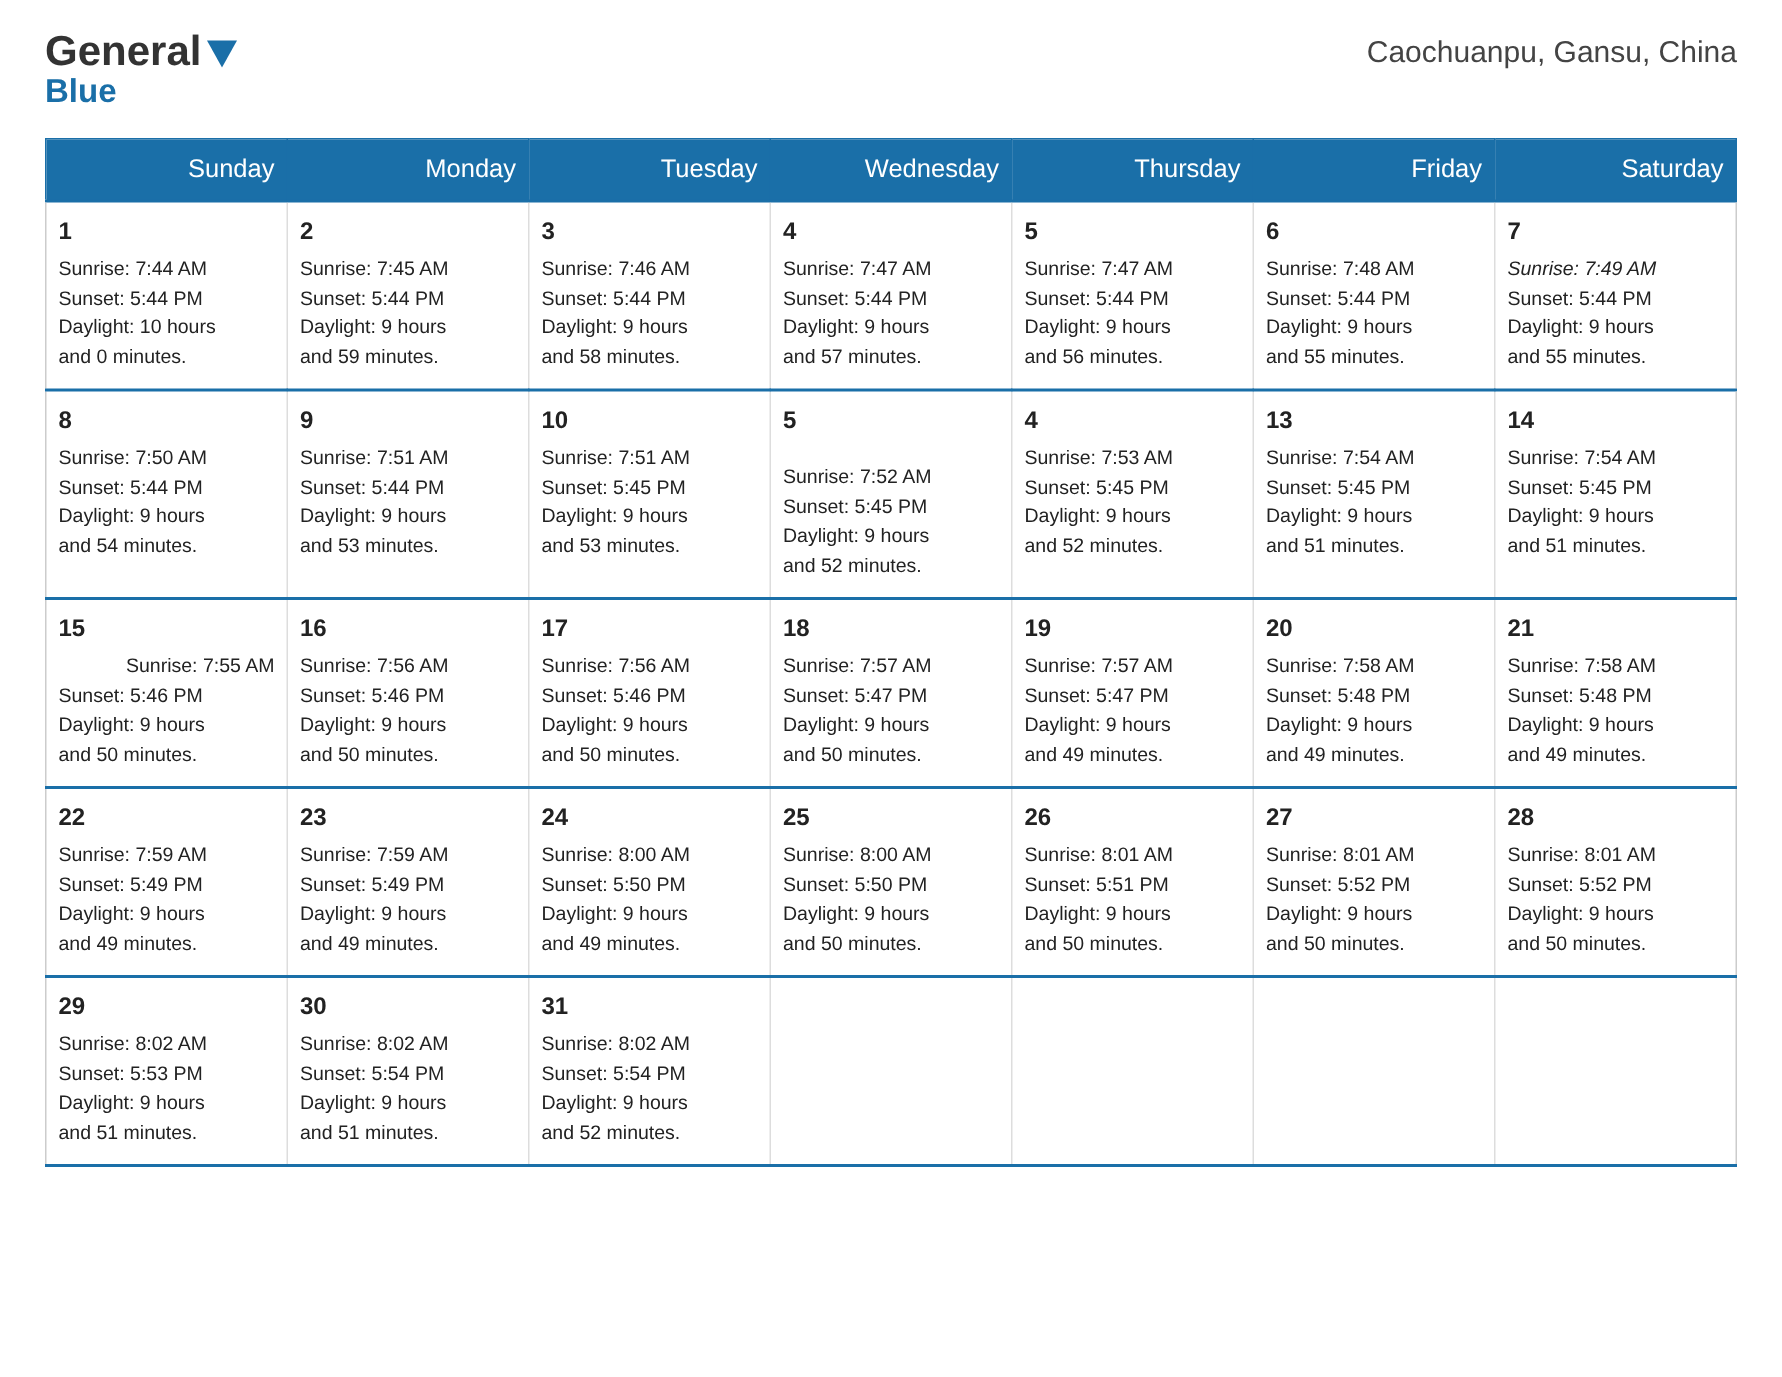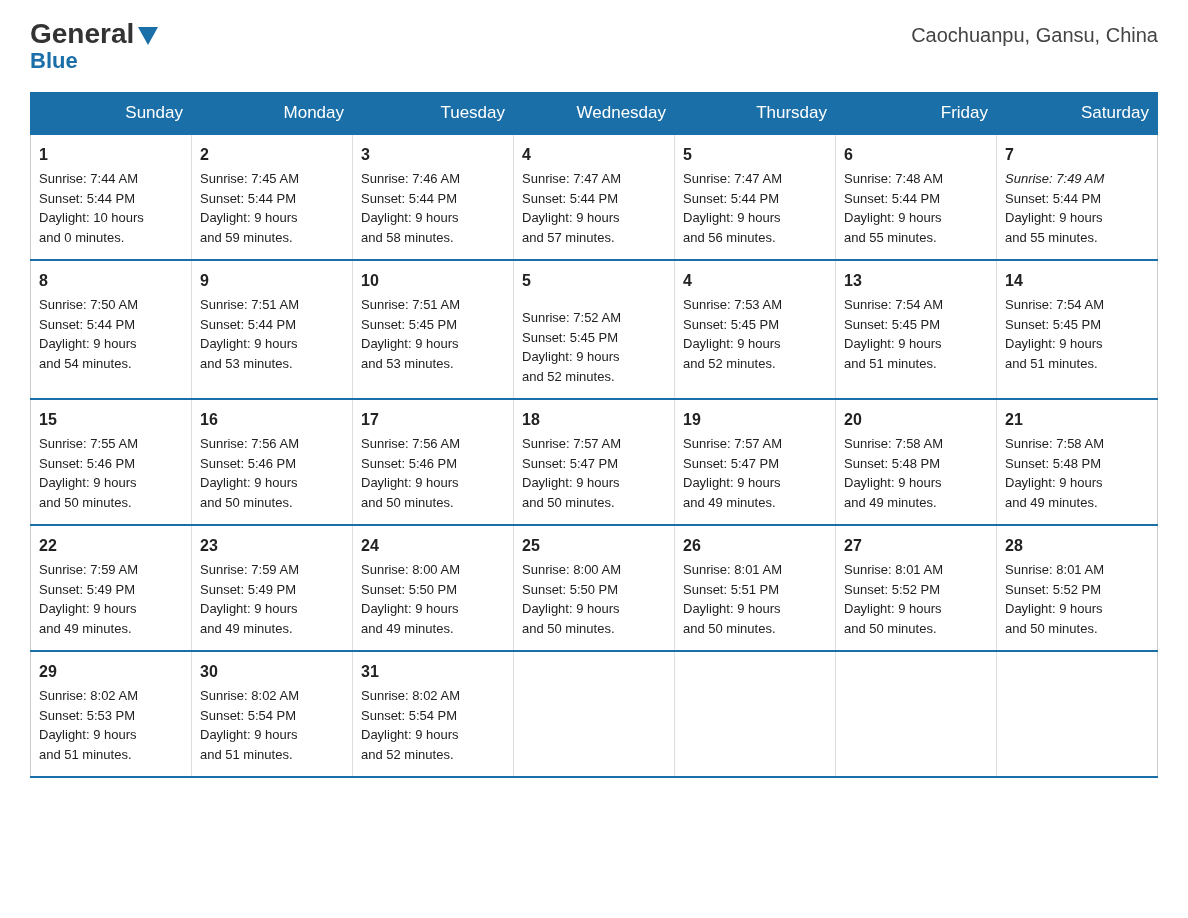--- a/index.html
+++ b/index.html
@@ -228,21 +228,21 @@
           <span class="day-num">14</span>
           <span style="display: block;">Sunrise: 7:54 AM</span>
           <span style="display: block;">Sunset: 5:45 PM</span>
           <span style="display: block;">Daylight: 9 hours</span>
           <span style="display: block;">and 51 minutes.</span>
         </td>
       </tr>
       <tr>
         <td>
           <span class="day-num">15</span>
-          <span style="display: block;">Sunrise: 7:55 AM</span>
+          <span style="display: block; text-align: right;">Sunrise: 7:55 AM</span>
           <span style="display: block;">Sunset: 5:46 PM</span>
           <span style="display: block;">Daylight: 9 hours</span>
           <span style="display: block;">and 50 minutes.</span>
         </td>
         <td>
           <span class="day-num">16</span>
           <span style="display: block;">Sunrise: 7:56 AM</span>
           <span style="display: block;">Sunset: 5:46 PM</span>
           <span style="display: block;">Daylight: 9 hours</span>
           <span style="display: block;">and 50 minutes.</span>

